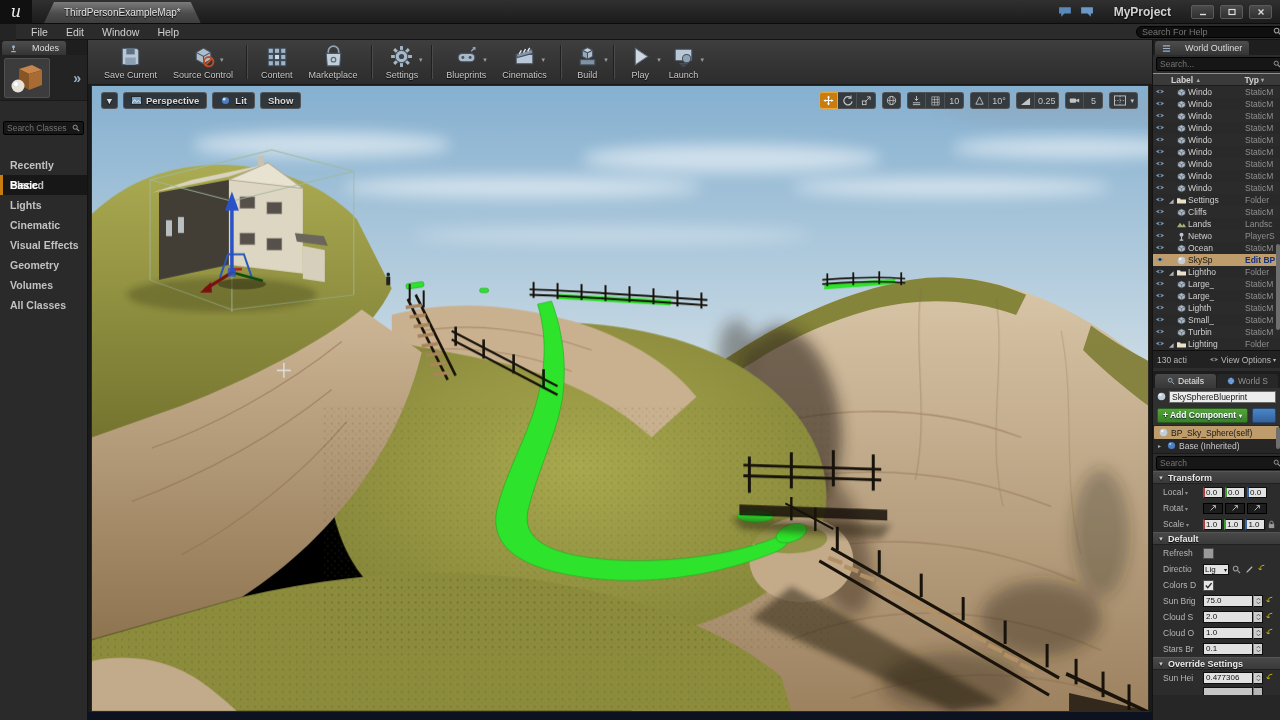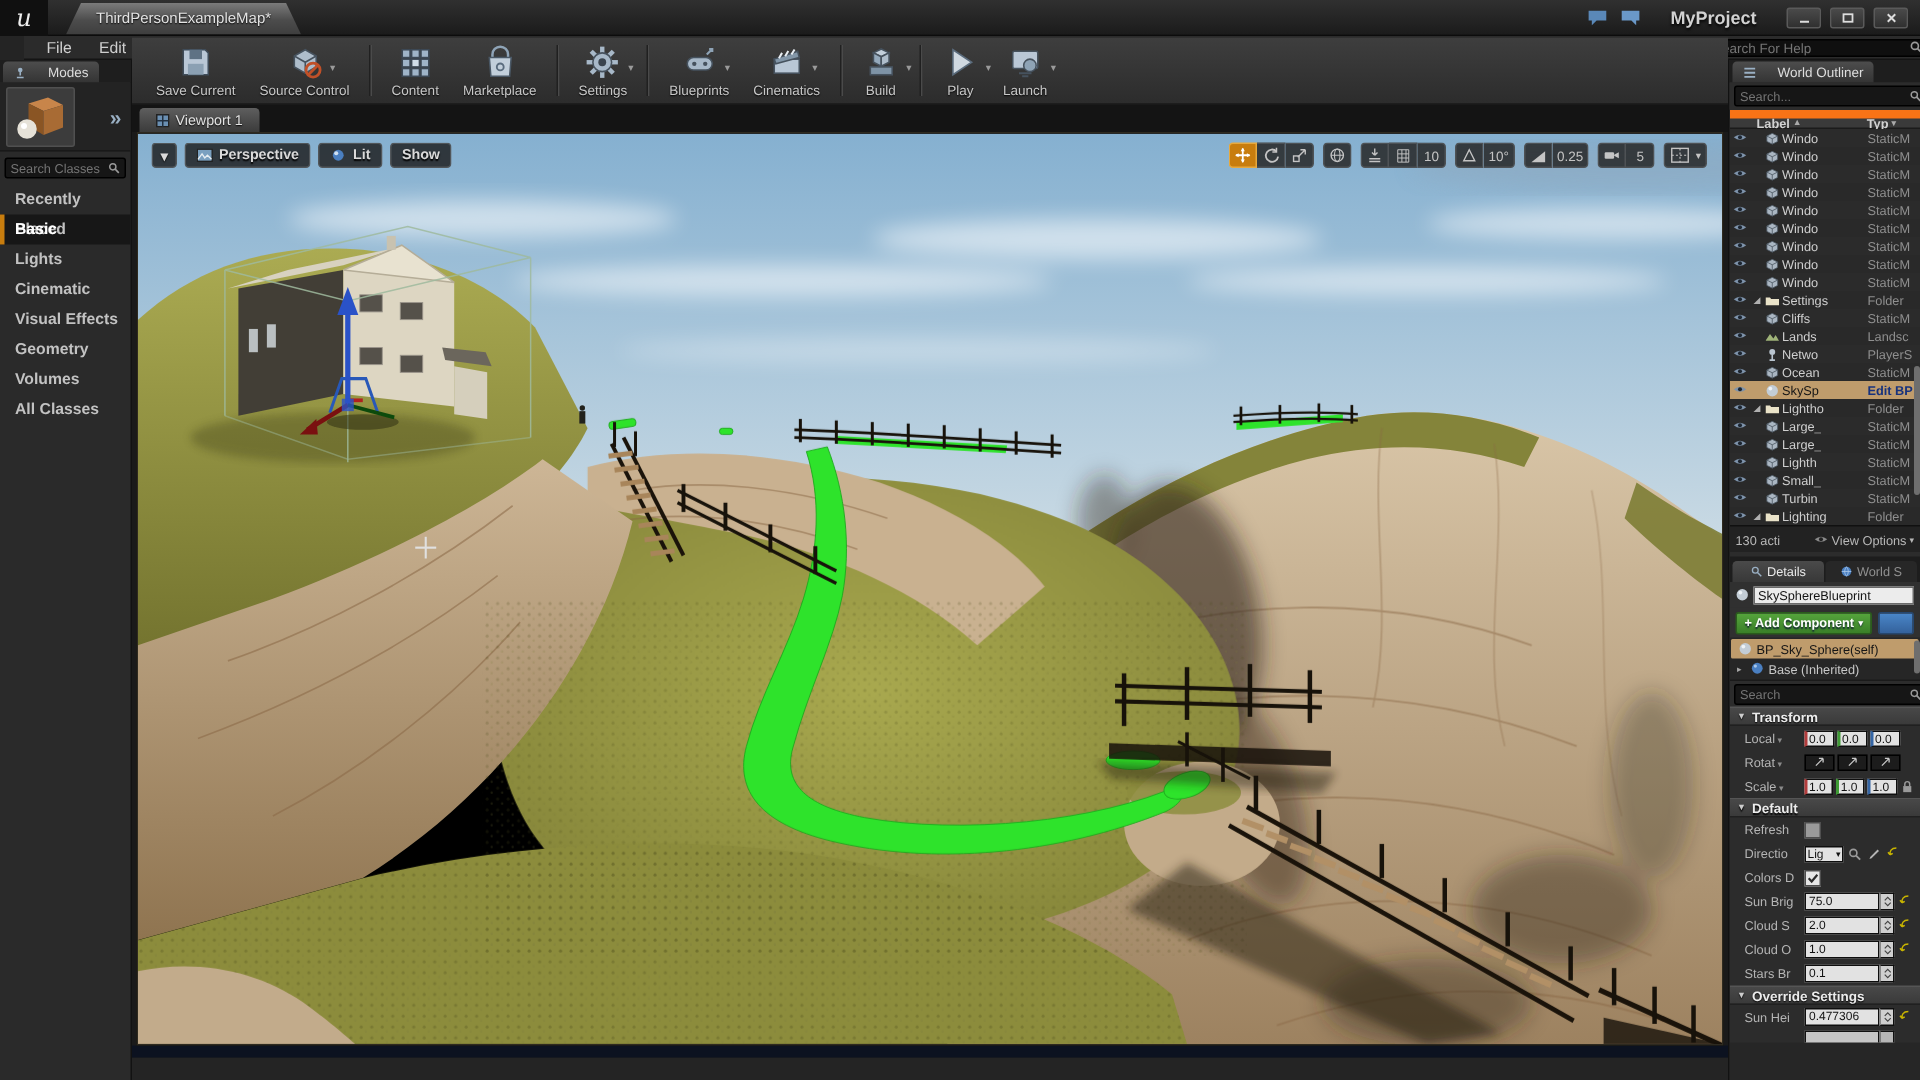--- a/index.html
+++ b/index.html
@@ -30,27 +30,27 @@
 .panel-tabbar{height:15px;background:#1e1e1e;display:flex;align-items:flex-end;padding-left:2px}
 .panel-tab{background:linear-gradient(#4d4d4d,#343434);height:14px;border-radius:3px 3px 0 0;padding:0 7px;font-size:9px;color:#ddd;display:flex;align-items:center;gap:14px;white-space:nowrap}
 .panel-tab .icon svg{width:9px;height:9px}
 .mode-row{height:46px;background:#232323;display:flex;align-items:center;padding:3px 4px;border-bottom:1px solid #191919}
 .mode-btn{width:46px;height:40px;background:#3c3c3c;border:1px solid #505050;border-radius:2px;display:flex;align-items:center;justify-content:center}
 .mode-btn svg{width:38px;height:34px}
 .mode-expand{margin-left:auto;color:#9ab0c4;font-size:14px;font-weight:bold;padding-right:2px}
 .search-box{height:14px;background:#161616;border:1px solid #000;border-radius:2px;display:flex;align-items:center;padding:0 3px;gap:2px}
 .search-box input{flex:1;min-width:0;background:none;border:none;color:#7a7a7a;font-size:8.5px;outline:none}
 .search-box .icon svg{width:8px;height:8px}
-.modes-search{margin:4px 3px}
+.modes-search{margin:20px 3px}
 .cat-list{flex:1}
 .cat-item{height:20px;line-height:20px;padding-left:7px;font-size:10.5px;font-weight:bold;color:#c2c2c2;border-left:3px solid transparent}
 .cat-item.selected{background:#171717;color:#fff;border-left-color:#c87d0e}
 
 
-.center{position:absolute;left:88px;top:25px;width:1064px;height:680px;display:flex;flex-direction:column;background:#1a1a1a}
+.center{position:absolute;left:88px;top:40px;width:1064px;height:680px;display:flex;flex-direction:column;background:#1a1a1a}
 .toolbar{height:45px;background:linear-gradient(#3e3e3e,#2c2c2c);display:flex;align-items:stretch;padding:1px 8px;border-bottom:1px solid #191919}
 .tb-group{display:flex;align-items:stretch}
 .tb-sep{width:2px;margin:4px 5px;background:#202020;border-right:1px solid #4a4a4a}
 .tb-btn{display:flex;flex-direction:column;align-items:center;justify-content:flex-end;padding:2px 8px 3px;background:none;border:none;gap:1px}
 .tb-iconwrap{position:relative;height:27px;display:flex;align-items:center}
 .tb-iconwrap svg{width:25px;height:25px}
 .tb-caret{position:absolute;right:-8px;bottom:5px;font-size:7px;color:#9a9a9a}
 .tb-label{font-size:9px;color:#c8c8c8;text-shadow:0 1px 1px #000;white-space:nowrap}
 .vp-tabbar{height:18px;background:#141414;display:flex;align-items:flex-end;padding-left:5px}
 .vp-tab{height:16px;background:linear-gradient(#5e5e5e,#3b3b3b);border-radius:3px 3px 0 0;padding:0 11px;font-size:9.5px;color:#e2e2e2;display:flex;align-items:center;gap:4px;text-shadow:0 1px 1px #000}
@@ -69,21 +69,21 @@
 .vp-seg .vp-tbtn:only-child{border-radius:3px}
 .vp-tbtn svg{width:11px;height:11px}
 .vp-tbtn.active{background:#c87d0e;color:#fff;border-color:#e7a93e}
 .seq-bar{height:22px;background:#040404;border:1px solid #8a7a22;display:flex;align-items:center;justify-content:center;font-size:9.5px;color:#9c9c9c}
 .bottom-strip{height:8px;background:#0c1220}
 
 
 .right-panel{position:absolute;left:1152px;top:40px;width:128px;height:680px;background:#2c2c2c;border-left:1px solid #121212;display:flex;flex-direction:column;font-size:9px}
 .ol-search{display:flex;align-items:center;gap:2px;padding:2px 3px;height:18px;background:#2c2c2c}
 .ol-search .search-box{flex:1}
-.ol-head{height:13px;background:#3a3a3a;border-top:6px solid #f97316;border-bottom:1px solid #1b1b1b;display:flex;align-items:center;padding:0 16px 0 18px;color:#d2d2d2;font-size:8.5px;font-weight:bold}
+.ol-head{height:13px;background:#3a3a3a;border-top:1px solid #f97316;border-bottom:1px solid #1b1b1b;display:flex;align-items:center;padding:0 16px 0 18px;color:#d2d2d2;font-size:8.5px;font-weight:bold}
 .ol-head .htyp{margin-left:auto}
 .ol-head .sort{font-size:6px;color:#aaa;margin-left:2px}
 .ol-rows{height:264px;position:relative;overflow:hidden;background:#2b2b2b}
 .ol-row{height:12px;display:flex;align-items:center;gap:2px;padding:0 2px;font-size:8.5px;color:#cfcfcf}
 .ol-row:nth-child(odd){background:#292929}
 .ol-row.selected{background:#bf9c6c;color:#161616}
 .ol-eye{width:12px;flex-shrink:0}
 .ol-eye svg{width:10px;height:7px}
 .ol-exp{width:6px;flex-shrink:0;color:#b0b0b0;font-size:6px}
 .ol-ind{width:6px;flex-shrink:0}
@@ -382,31 +382,20 @@
                 <path d="M8 19 H16 M10 21 H14" stroke="#46525e" stroke-width="1.3"></path>
                 <circle cx="15" cy="14" r="4" fill="#8ea3b6" stroke="#46525e"></circle>
               </svg>
               <span class="tb-caret">▾</span>
             </span>
             <span class="tb-label">Launch</span>
           </button>
         </div>
       </div>
 
-    <div class="vp-tabbar">
-      <div class="vp-tab">
-        <span class="icon">
-            <svg viewBox="0 0 9 9">
-              <rect x=".5" y=".5" width="8" height="8" fill="#6a8fb2" stroke="#222"></rect>
-              <path d="M.5 4.5 H8.5 M4.5 .5 V8.5" stroke="#223040"></path>
-            </svg>
-          </span>
-        <span>Viewport 1</span>
-      </div>
-    </div>
 
     <div class="vp-body">
 
       <svg class="scene" viewBox="0 0 1057 587" preserveAspectRatio="none">
         <defs>
           <linearGradient id="skyG" x1="0" y1="0" x2="0" y2="1">
               <stop offset="0" stop-color="#85b0d0"></stop>
               <stop offset=".7" stop-color="#c3d6e2"></stop>
               <stop offset="1" stop-color="#dde6ea"></stop>
             </linearGradient>

